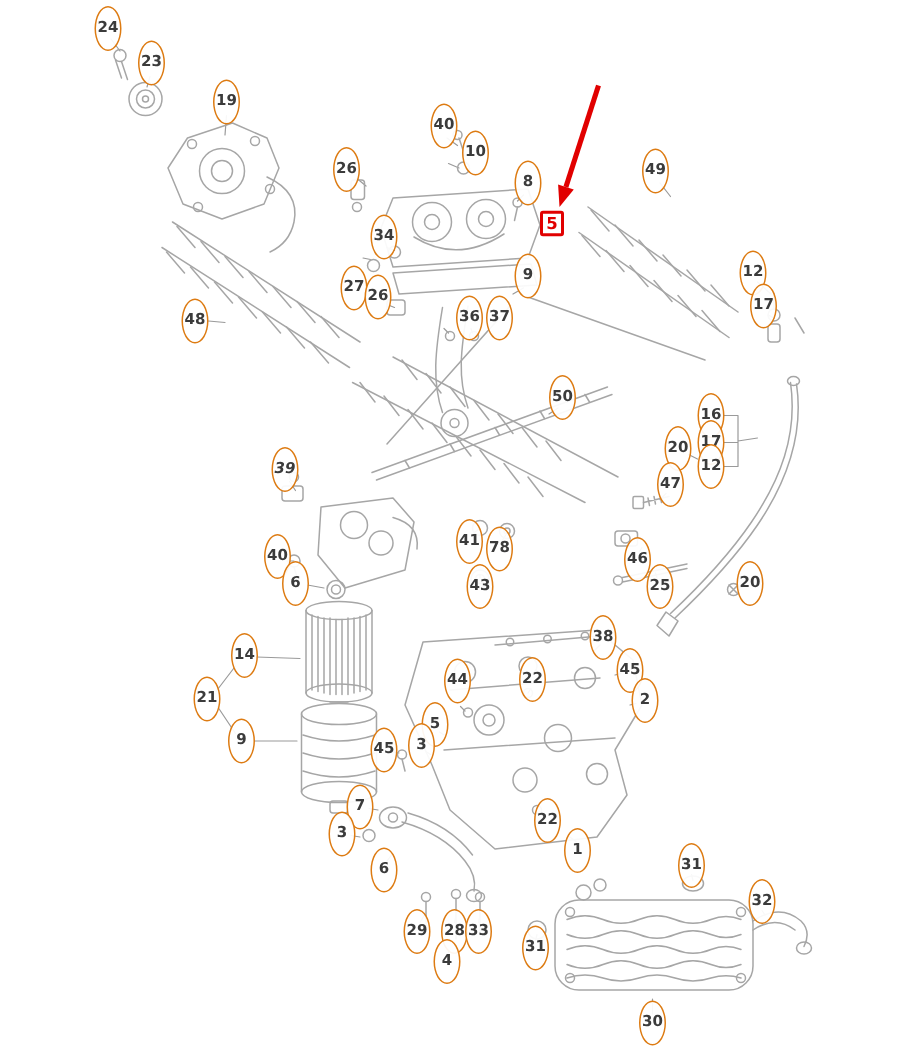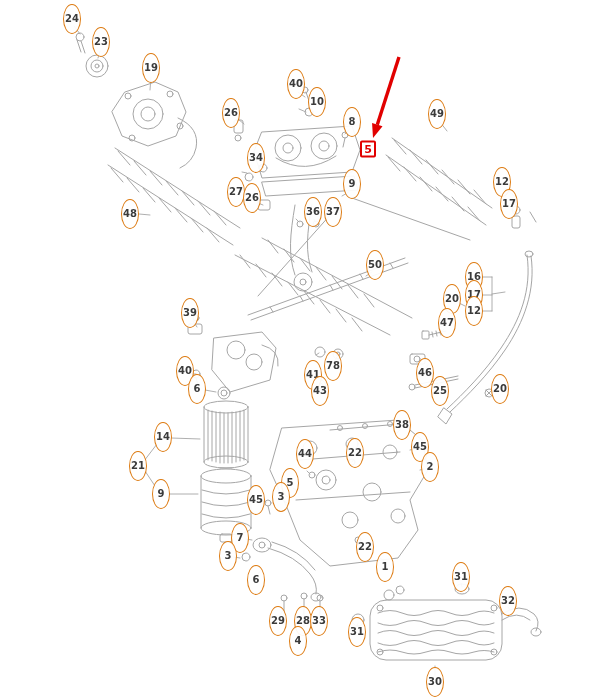--- a/index.html
+++ b/index.html
@@ -234,23 +234,23 @@
       <div class="callout" style="left: 509px; top: 204px;">17</div>
       <div class="callout" style="left: 252px; top: 198px;">26</div>
       <div class="callout" style="left: 295px; top: 212px; margin-left: 38px;">37</div>
       <div class="callout" style="left: 313px; top: 212px;">36</div>
       <div class="callout" style="left: 130px; top: 214px;">48</div>
       <div class="callout" style="left: 375px; top: 265px;">50</div>
       <div class="callout" style="left: 474px; top: 277px;">16</div>
       <div class="callout" style="left: 474px; top: 295px;">17</div>
       <div class="callout" style="left: 474px; top: 311px;">12</div>
       <div class="callout" style="left: 452px; top: 299px;">20</div>
-      <div class="callout" style="left: 190px; top: 313px;">39</div>
+      <div class="callout" style="left: 190px; top: 313px; font-style: italic;">39</div>
       <div class="callout" style="left: 447px; top: 323px;">47</div>
-      <div class="callout" style="left: 313px; top: 375px;">41</div>
+      <div class="callout" style="left: 313px; top: 361px;">41</div>
       <div class="callout" style="left: 333px; top: 366px;">78</div>
       <div class="callout" style="left: 185px; top: 371px;">40</div>
       <div class="callout" style="left: 425px; top: 373px;">46</div>
       <div class="callout" style="left: 197px; top: 389px;">6</div>
       <div class="callout" style="left: 440px; top: 391px;">25</div>
       <div class="callout" style="left: 500px; top: 389px;">20</div>
       <div class="callout" style="left: 320px; top: 391px;">43</div>
       <div class="callout" style="left: 402px; top: 425px;">38</div>
       <div class="callout" style="left: 163px; top: 437px;">14</div>
       <div class="callout" style="left: 420px; top: 447px;">45</div>

